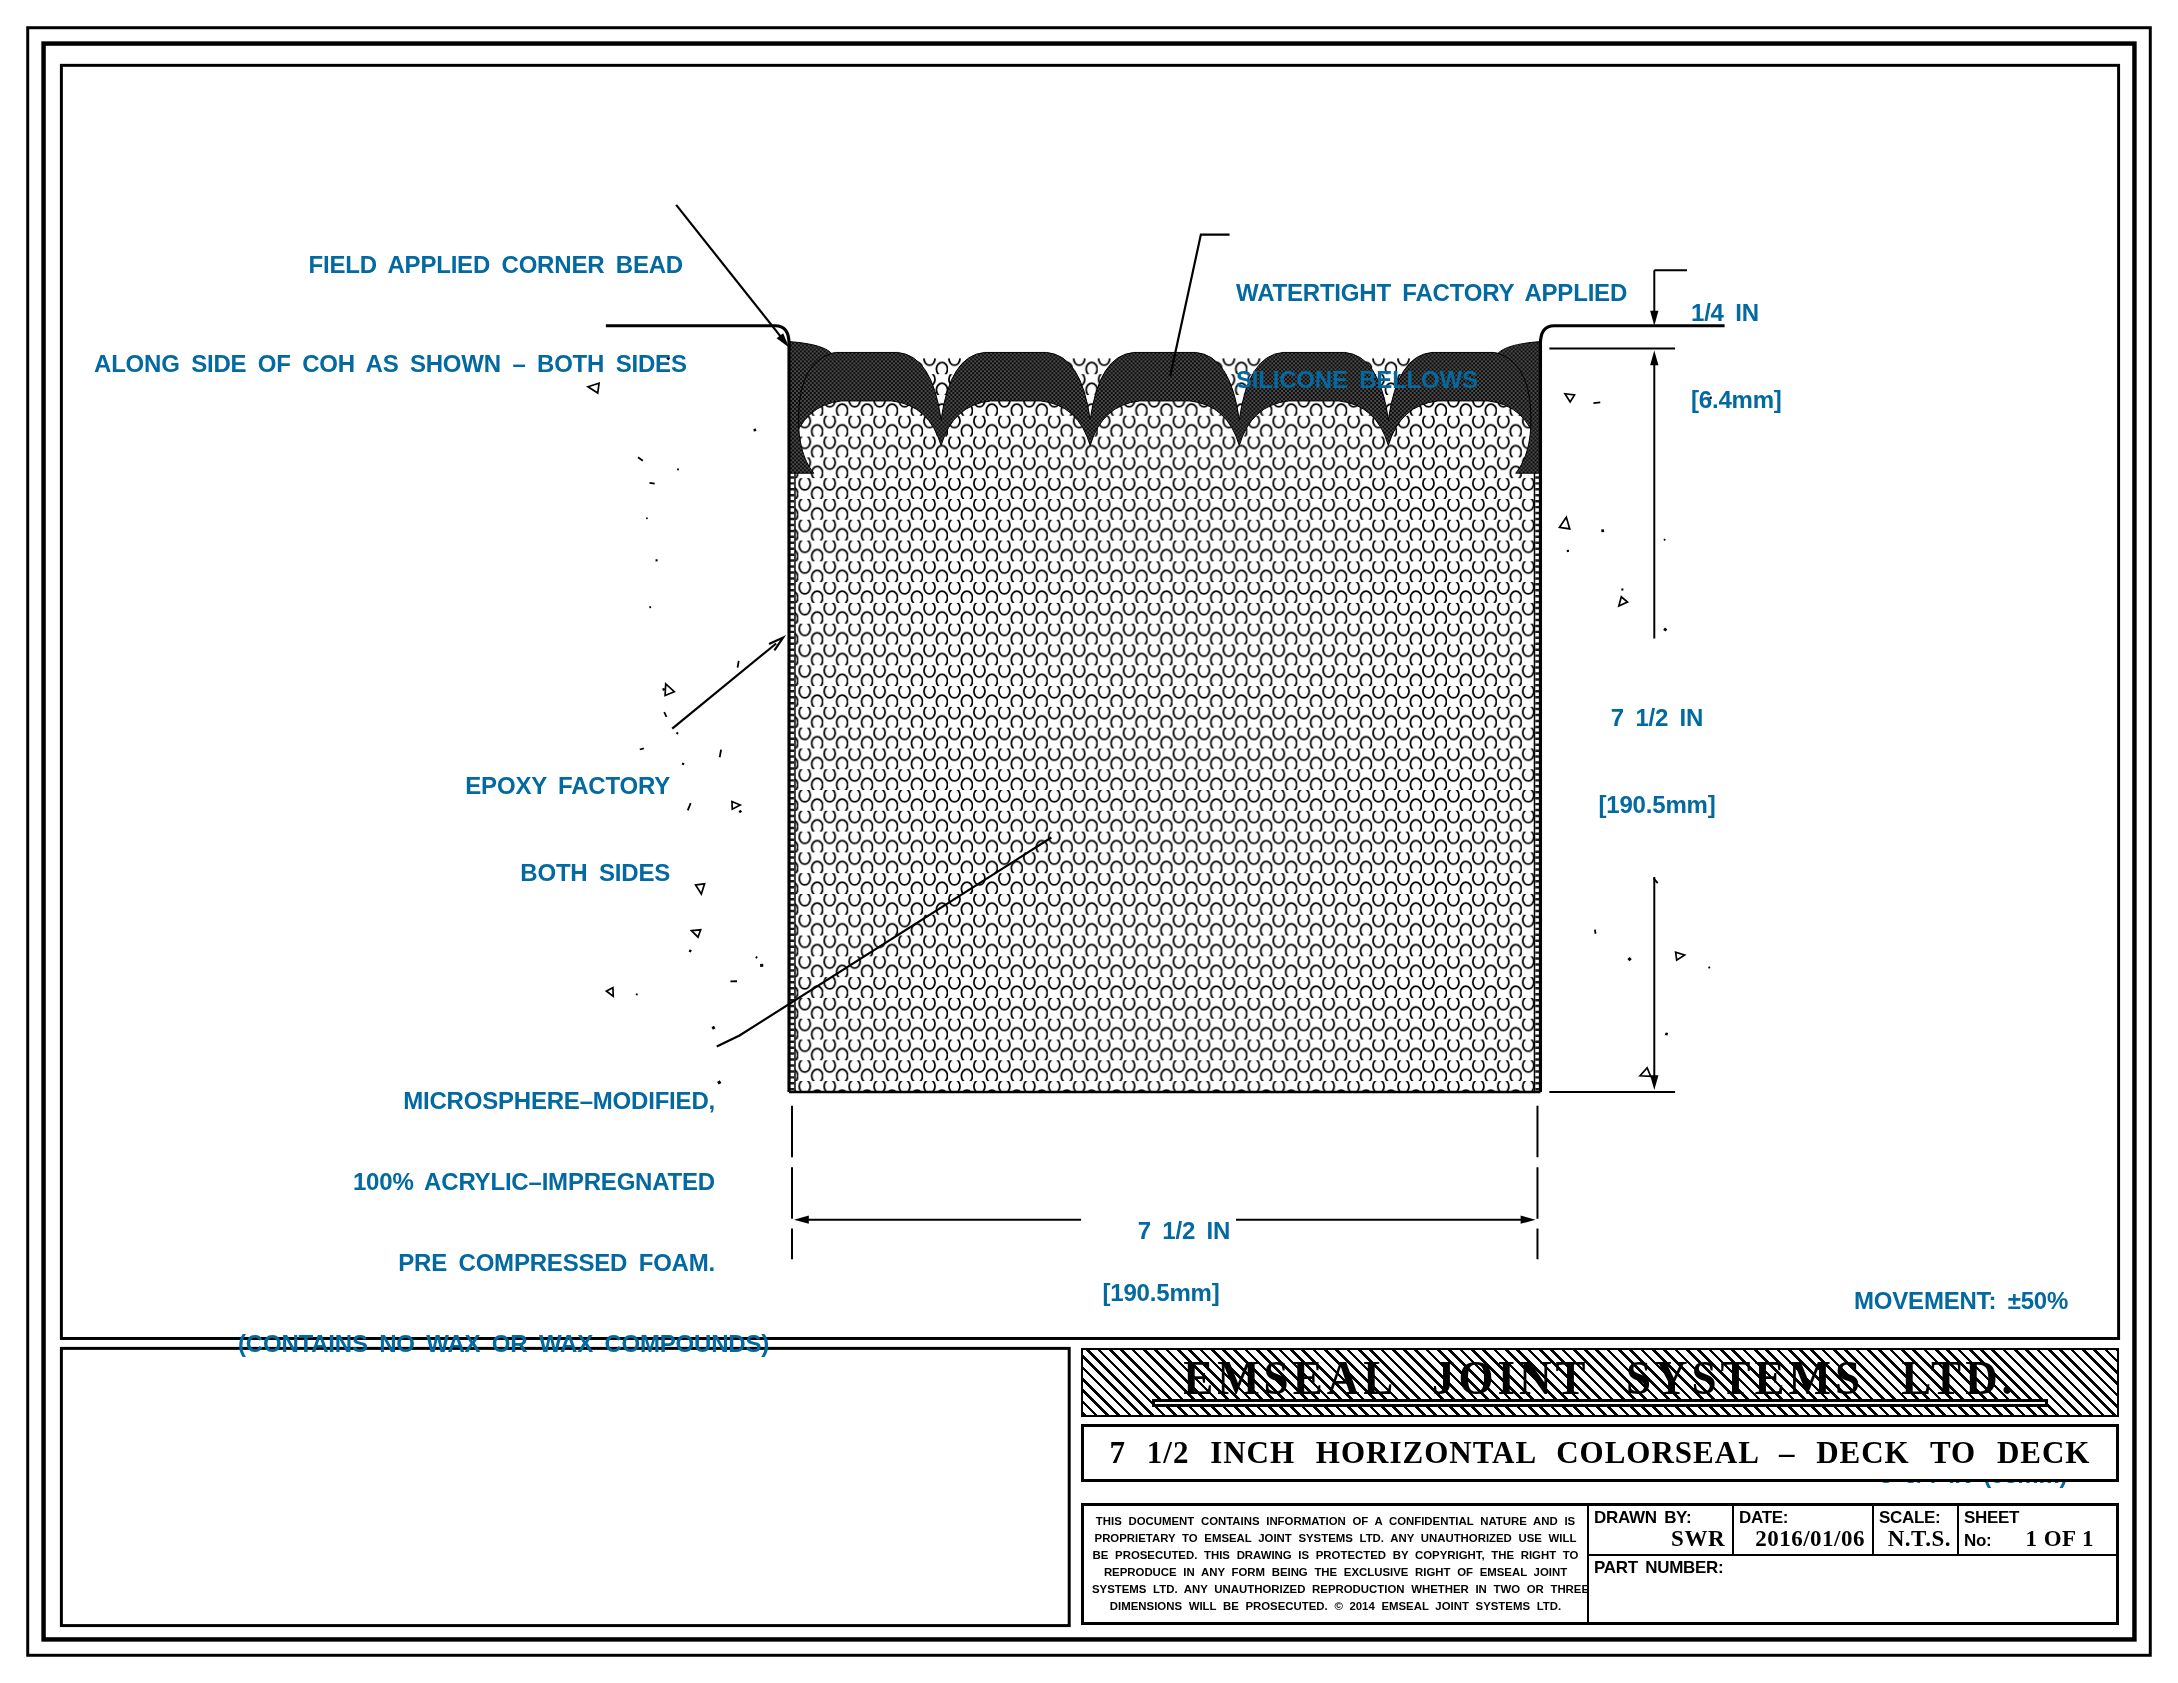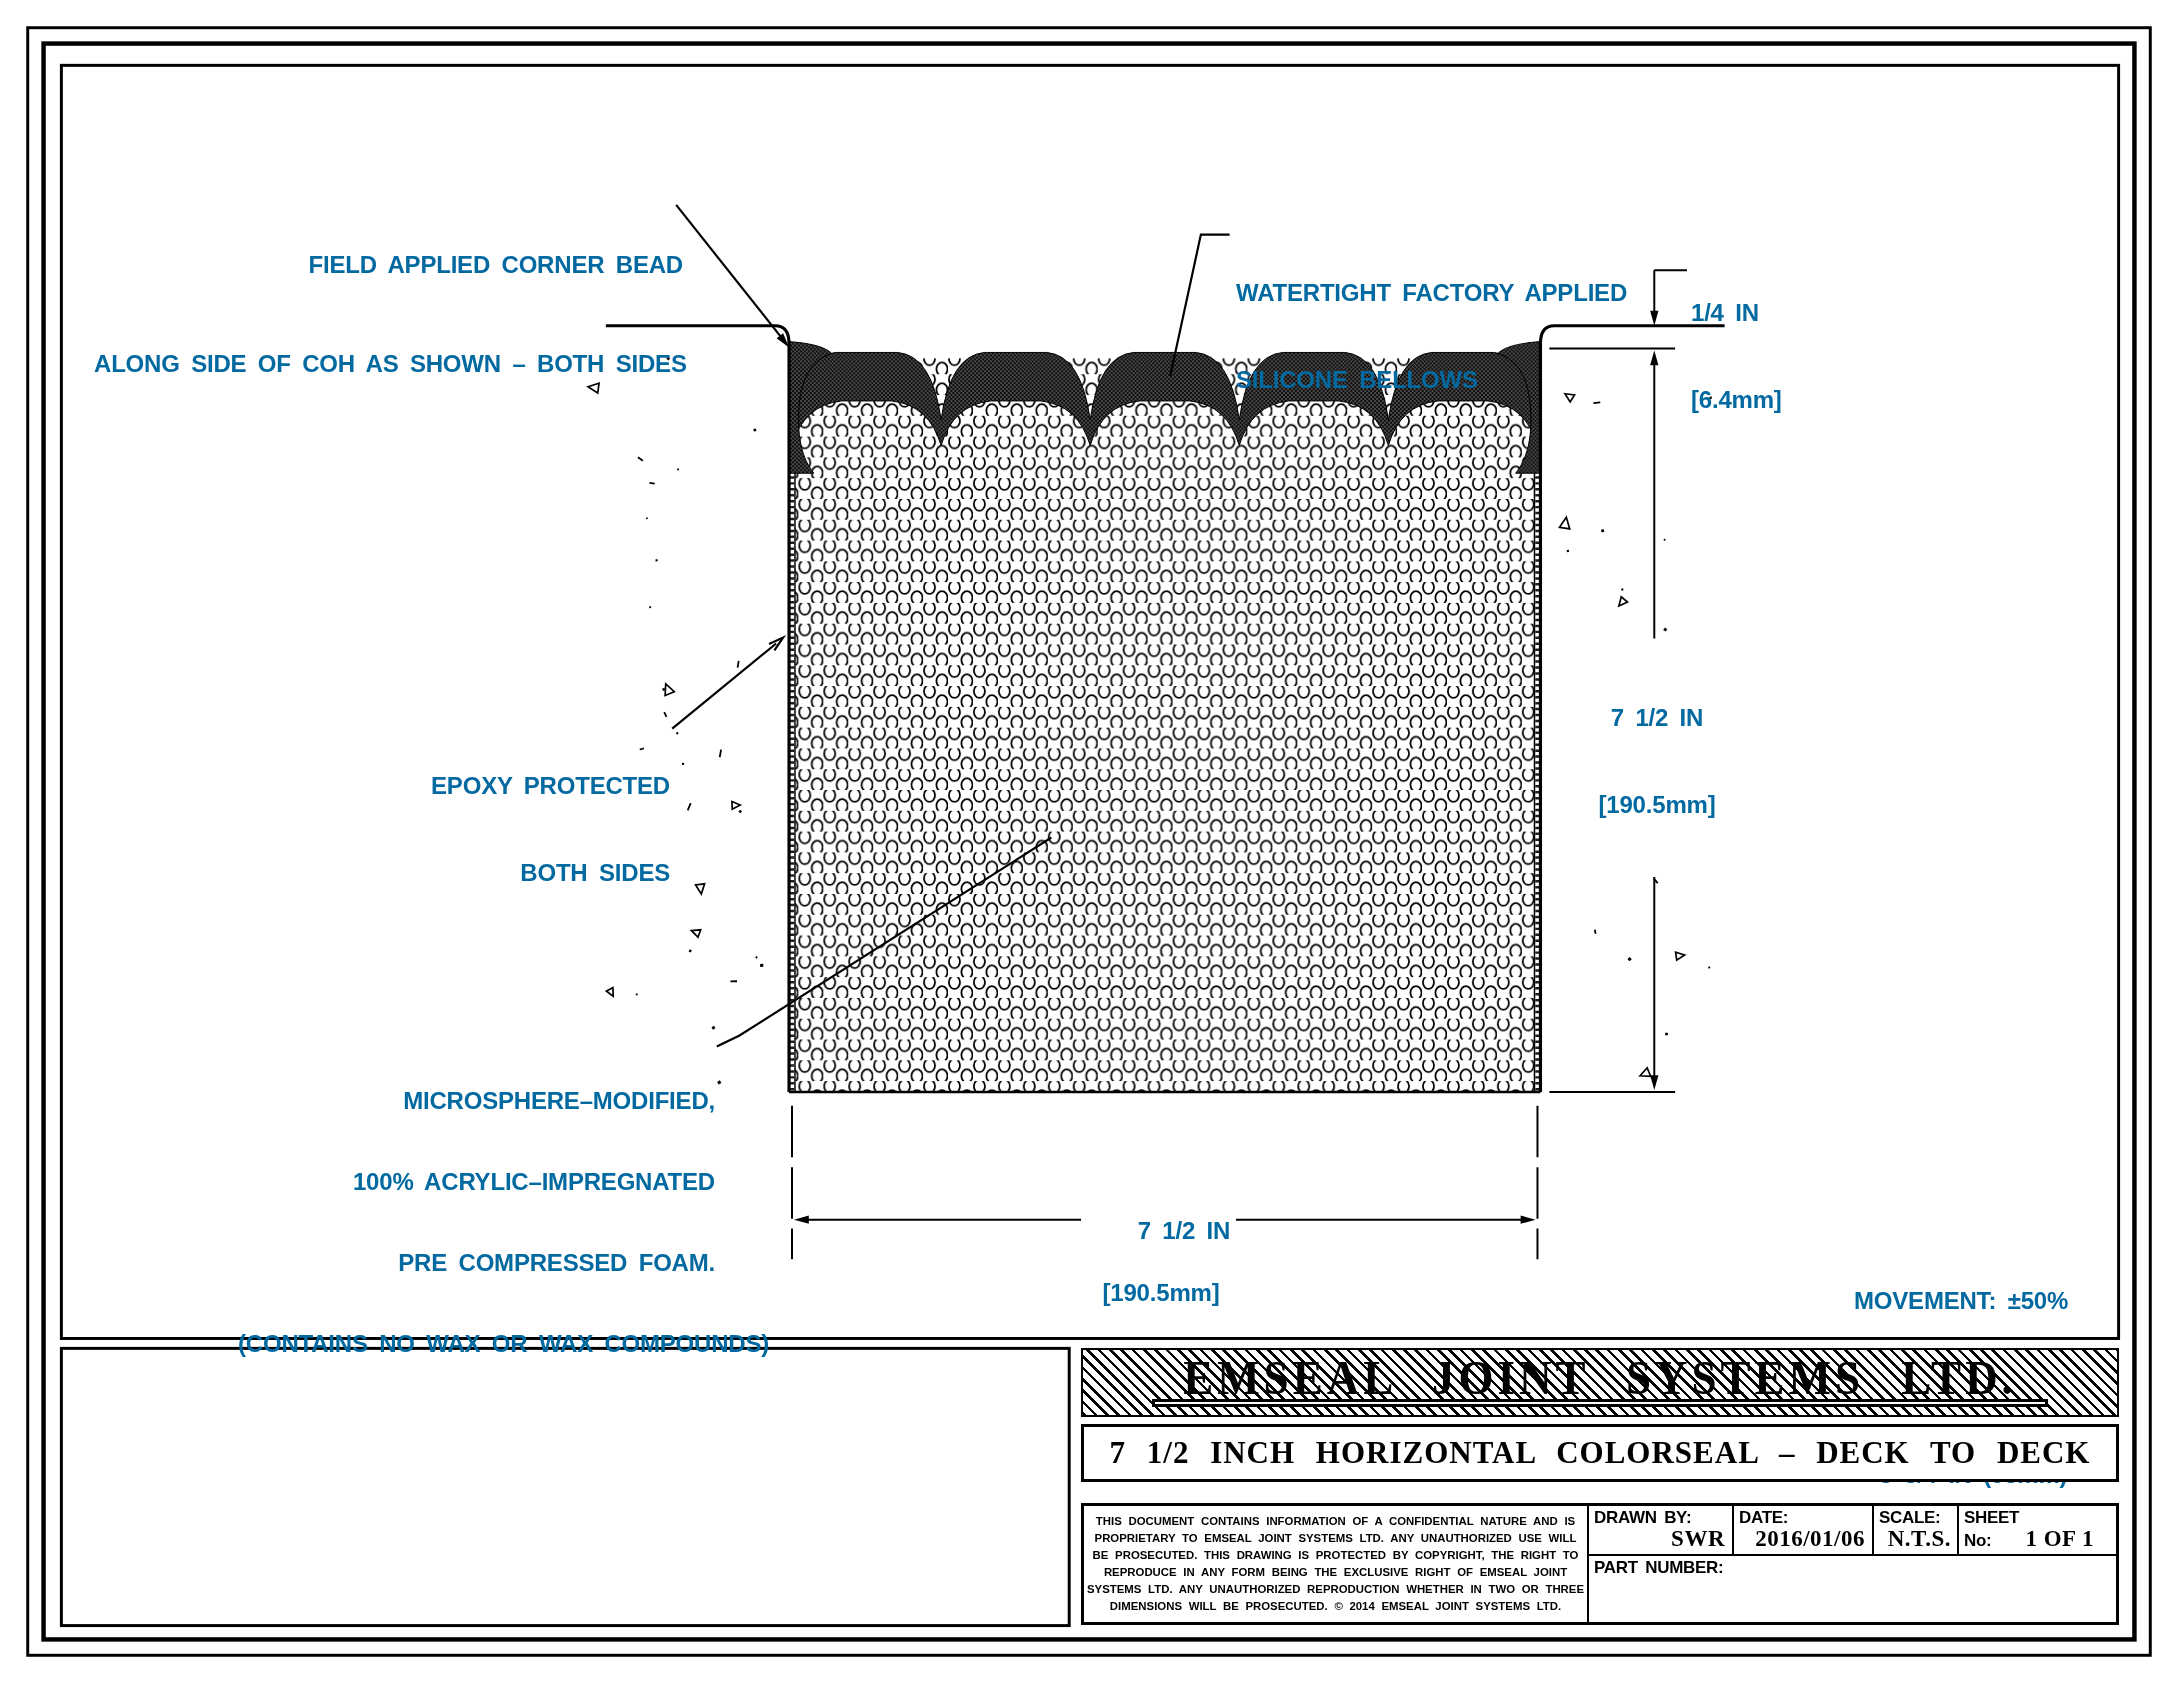--- a/index.html
+++ b/index.html
@@ -27,21 +27,21 @@
   #infogrid{position:absolute;left:0;top:155px;width:1038px;height:122px;box-sizing:border-box;
     border:3px solid #000;display:grid;grid-template-columns:503px 145px 140px 85px 1fr;
     grid-template-rows:50px 1fr;background:#fff;}
   .cell{position:relative;box-sizing:border-box;border-left:2.5px solid #000;}
   .cell.noleft{border-left:none;}
   .cell.rowline{border-bottom:2.5px solid #000;}
   .lbl{position:absolute;left:5px;top:2px;font:bold 17px "Liberation Sans",sans-serif;
        letter-spacing:-0.3px;word-spacing:3px;}
   .val{position:absolute;font:bold 23px "Liberation Serif",serif;letter-spacing:0.5px;}
   #legalcell{grid-row:1/3;display:flex;flex-direction:column;justify-content:center;
-     align-items:center;padding:2px 8px;}
+     padding:2px 8px;}
   #legalcell div{font:bold 11.4px "Liberation Sans",sans-serif;line-height:17px;
      word-spacing:3.5px;letter-spacing:0;text-align:center;white-space:pre;}
   #partcell{grid-column:2/6;}
   #partnum{position:absolute;left:0;right:0;bottom:6px;text-align:center;
      font:bold 27px "Liberation Serif",serif;letter-spacing:1px;}
 </style>
 </head>
 <body>
 
 <div id="sheet">
@@ -171,21 +171,21 @@
     <div>FIELD APPLIED CORNER BEAD</div>
     <div>ALONG SIDE OF COH AS SHOWN – BOTH SIDES</div>
   </div>
 
   <div class="cad small-lh" style="left:1236px;top:220px;">
     <div>WATERTIGHT FACTORY APPLIED</div>
     <div>SILICONE BELLOWS</div>
   </div>
 
   <div class="cad small-lh r" style="left:416px;top:713px;width:254px;">
-    <div>EPOXY PROTECTED</div>
+    <div>EPOXY FACTORY</div>
     <div>BOTH SIDES</div>
   </div>
 
   <div class="cad r" style="left:238px;top:1033px;width:477px;line-height:27px;">
     <div>MICROSPHERE–MODIFIED,</div>
     <div>100% ACRYLIC–IMPREGNATED</div>
     <div>PRE COMPRESSED FOAM.</div>
     <div>(CONTAINS NO WAX OR WAX COMPOUNDS)</div>
   </div>
 

